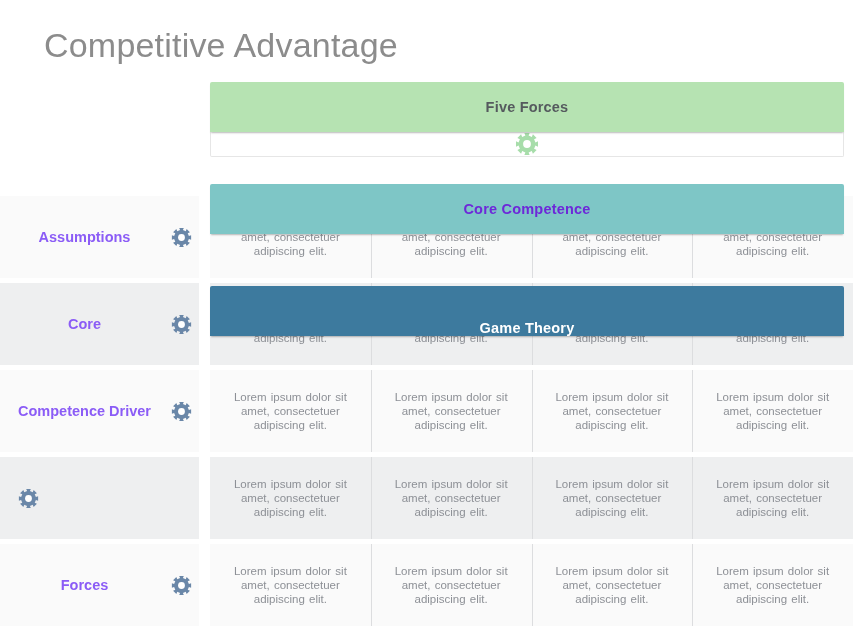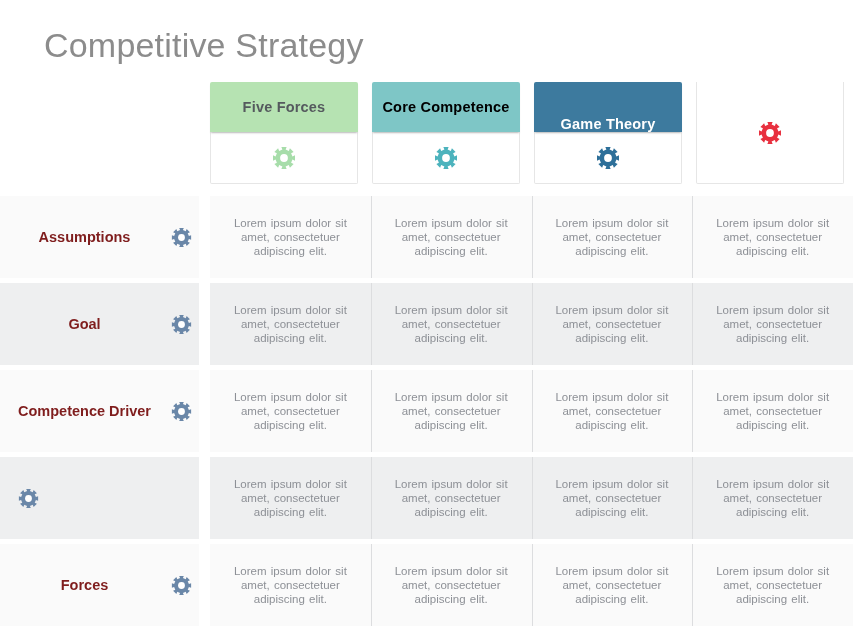--- a/index.html
+++ b/index.html
@@ -36,21 +36,22 @@
   }
 
   
   .header-row {
     position: absolute;
     left: 210px;
     top: 82px;
     width: 634px;
     height: 102px;
     display: flex;
-    gap: 14px;
+    gap: 27px;
+    flex-direction: column;
   }
   .header-card {
     flex: 1 1 0;
     display: flex;
     flex-direction: column;
     position: relative;
   }
   .header-band {
     height: 50px;
     border-radius: 2px 2px 0 0;
@@ -107,21 +108,21 @@
     align-items: center;
     justify-content: flex-start;
     padding-left: 10px;
     box-sizing: border-box;
   }
   .row-label-text {
     flex: 1 1 auto;
     text-align: center;
     font-size: 14.5px;
     font-weight: bold;
-    color: #7f1d1d;
+    color: #8b5cf6;
     line-height: 17px;
     padding-right: 4px;
   }
   .row-label-icon {
     flex: 0 0 auto;
     width: 36px;
     display: flex;
     align-items: center;
     justify-content: center;
   }
@@ -160,37 +161,37 @@
     text-align: center;
     text-align-last: center;
     word-spacing: 1px;
   }
 </style>
 </head>
 <body>
 
 <div class="slide">
 
-  <div class="slide-title">Competitive Strategy</div>
+  <div class="slide-title">Competitive Advantage</div>
 
   <div class="header-row">
       <div class="header-card">
         <div class="header-band" style="background: rgb(182, 227, 178);">
           <div class="header-band-label" style="color: rgb(85, 90, 94);">Five Forces</div>
         </div>
         <div class="header-icon-panel">
           <svg viewBox="0 0 24 24" class="gear-header">
             <path d="M9.36,1.01 L14.64,1.01 L13.61,3.55 L16.83,4.89 L17.90,2.37 L21.63,6.10 L19.11,7.17 L20.45,10.39 L22.99,9.36 L22.99,14.64 L20.45,13.61 L19.11,16.83 L21.63,17.90 L17.90,21.63 L16.83,19.11 L13.61,20.45 L14.64,22.99 L9.36,22.99 L10.39,20.45 L7.17,19.11 L6.10,21.63 L2.37,17.90 L4.89,16.83 L3.55,13.61 L1.01,14.64 L1.01,9.36 L3.55,10.39 L4.89,7.17 L2.37,6.10 L6.10,2.37 L7.17,4.89 L10.39,3.55 Z" fill="#a7ddaa" fill-rule="evenodd"></path>
             <circle cx="12" cy="12" r="3.9" fill="#ffffff"></circle>
           </svg>
         </div>
       </div>
       <div class="header-card">
         <div class="header-band" style="background: rgb(126, 198, 198);">
-          <div class="header-band-label" style="color: #000000;">Core Competence</div>
+          <div class="header-band-label" style="color: #6d28d9;">Core Competence</div>
         </div>
         <div class="header-icon-panel">
           <svg viewBox="0 0 24 24" class="gear-header">
             <path d="M9.36,1.01 L14.64,1.01 L13.61,3.55 L16.83,4.89 L17.90,2.37 L21.63,6.10 L19.11,7.17 L20.45,10.39 L22.99,9.36 L22.99,14.64 L20.45,13.61 L19.11,16.83 L21.63,17.90 L17.90,21.63 L16.83,19.11 L13.61,20.45 L14.64,22.99 L9.36,22.99 L10.39,20.45 L7.17,19.11 L6.10,21.63 L2.37,17.90 L4.89,16.83 L3.55,13.61 L1.01,14.64 L1.01,9.36 L3.55,10.39 L4.89,7.17 L2.37,6.10 L6.10,2.37 L7.17,4.89 L10.39,3.55 Z" fill="#4cb3bd" fill-rule="evenodd"></path>
             <circle cx="12" cy="12" r="3.9" fill="#ffffff"></circle>
           </svg>
         </div>
       </div>
       <div class="header-card">
         <div class="header-band" style="background: rgb(61, 122, 158);">
@@ -235,21 +236,21 @@
           <div class="row-cell">
             <div class="cell-text">Lorem ipsum dolor sit amet, consectetuer adipiscing elit.</div>
           </div>
           <div class="row-cell">
             <div class="cell-text">Lorem ipsum dolor sit amet, consectetuer adipiscing elit.</div>
           </div>
         </div>
       </div>
       <div class="matrix-row alt">
         <div class="row-label-cell">
-          <div class="row-label-text">Goal</div>
+          <div class="row-label-text">Core</div>
           <div class="row-label-icon">
             <svg viewBox="0 0 24 24" class="gear-row">
               <path d="M9.36,1.01 L14.64,1.01 L13.61,3.55 L16.83,4.89 L17.90,2.37 L21.63,6.10 L19.11,7.17 L20.45,10.39 L22.99,9.36 L22.99,14.64 L20.45,13.61 L19.11,16.83 L21.63,17.90 L17.90,21.63 L16.83,19.11 L13.61,20.45 L14.64,22.99 L9.36,22.99 L10.39,20.45 L7.17,19.11 L6.10,21.63 L2.37,17.90 L4.89,16.83 L3.55,13.61 L1.01,14.64 L1.01,9.36 L3.55,10.39 L4.89,7.17 L2.37,6.10 L6.10,2.37 L7.17,4.89 L10.39,3.55 Z" fill="#6a87a8" fill-rule="evenodd"></path>
               <circle cx="12" cy="12" r="3.9" fill="#ffffff"></circle>
             </svg>
           </div>
         </div>
         <div class="row-gap"></div>
         <div class="row-cells">
           <div class="row-cell">

